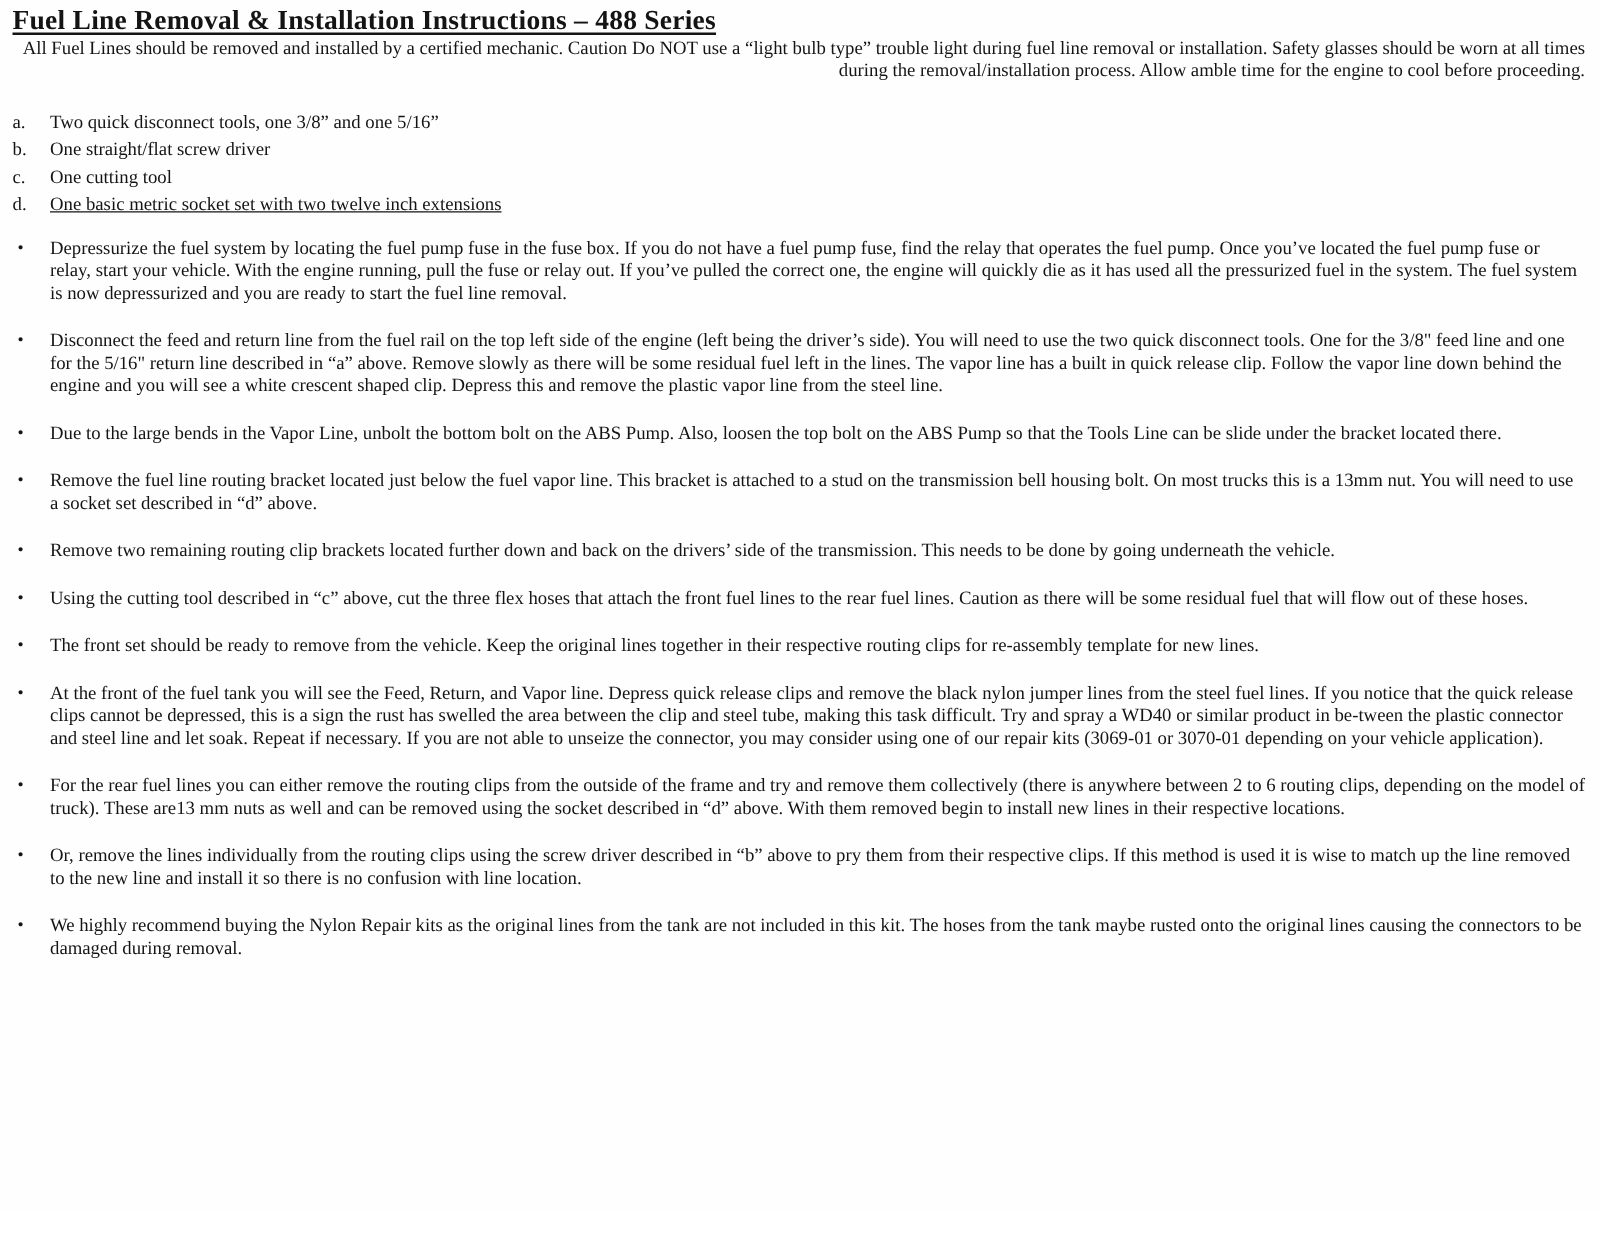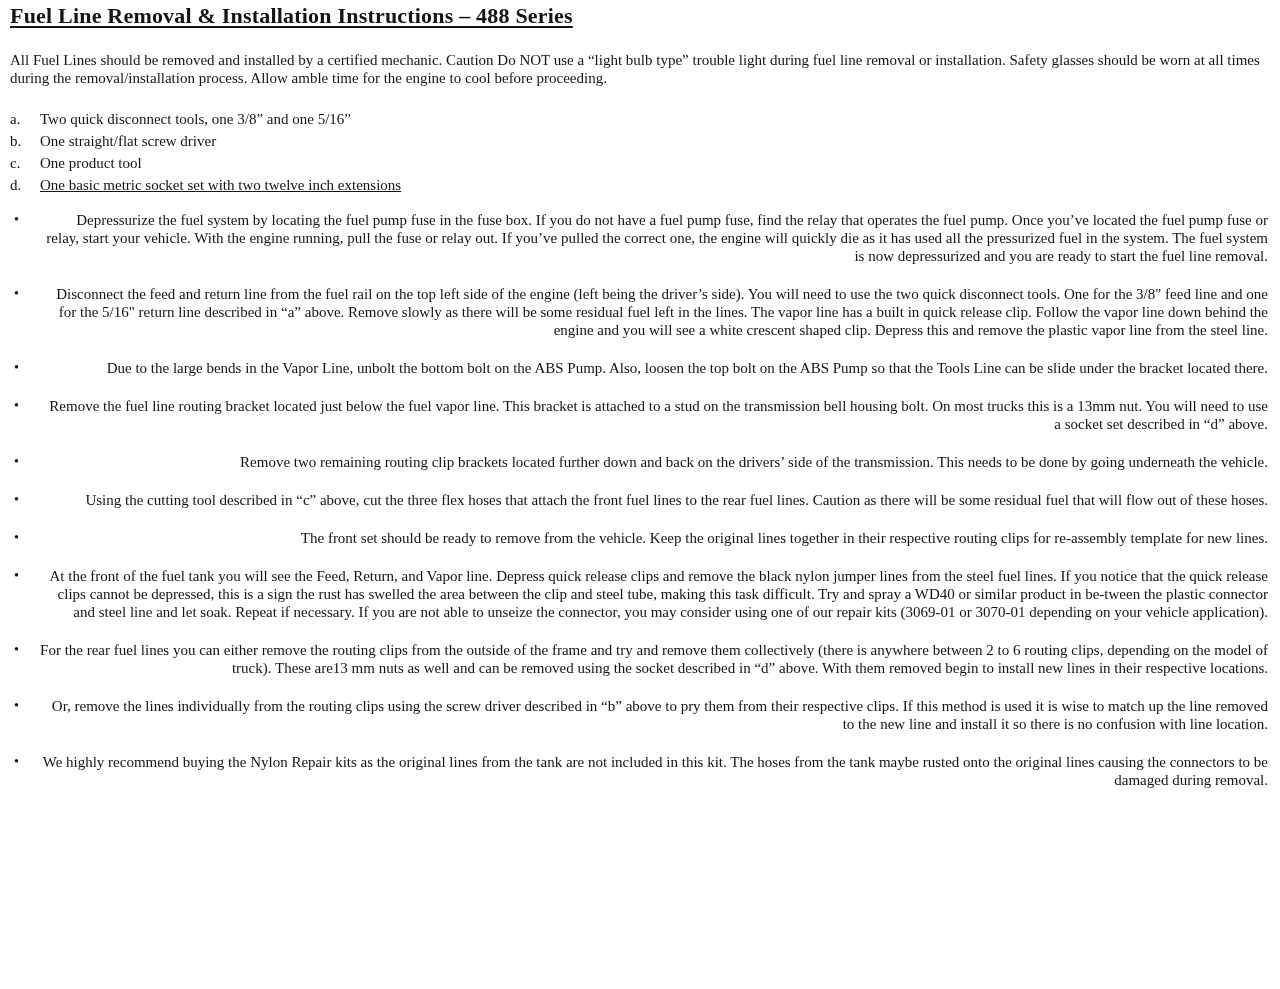--- a/index.html
+++ b/index.html
@@ -30,21 +30,21 @@
     text-decoration-thickness: 2px;
     letter-spacing: 0.2px;
     line-height: 28px;
   }
   .para {
     margin: 0;
     font-size: 15px;
     line-height: 18px;
     max-width: 1258px;
   }
-  .intro { margin-top: 21px; }
+  .intro { margin-top: 0; text-align: right; }
   .tools-heading { margin-top: 21px; }
   .tools-list {
     margin: 24px 0 0 0;
     padding: 0;
     list-style: none;
   }
   .tool-item {
     display: flex;
     align-items: baseline;
     margin-bottom: 5px;
@@ -79,21 +79,20 @@
     line-height: 18px;
   }
   .step-marker {
     flex: 0 0 26px;
     padding-left: 4px;
     font-size: 14px;
   }
   .step-body {
     flex: 1;
     max-width: 1230px;
-    text-align: right;
   }
 </style>
 </head>
 <body>
 
 <div class="page">
 
   <h1 class="doc-title">Fuel Line Removal &amp; Installation Instructions – 488 Series</h1>
 
   <p class="para intro">All Fuel Lines should be removed and installed by a certified mechanic. Caution Do NOT use a “light bulb type” trouble light during fuel line removal or installation. Safety glasses should be worn at all times during the removal/installation process. Allow amble time for the engine to cool before proceeding.</p>
@@ -103,21 +102,21 @@
     <li class="tool-item">
       <span class="tool-marker">a.</span>
       <span class="tool-body">Two quick disconnect tools, one 3/8” and one 5/16”</span>
     </li>
     <li class="tool-item">
       <span class="tool-marker">b.</span>
       <span class="tool-body">One straight/flat screw driver</span>
     </li>
     <li class="tool-item">
       <span class="tool-marker">c.</span>
-      <span class="tool-body">One product tool</span>
+      <span class="tool-body">One cutting tool</span>
     </li>
     <li class="tool-item">
       <span class="tool-marker">d.</span>
       <span class="tool-body">
         <span class="tool-line">One basic metric socket set with two twelve inch extensions</span>
       </span>
     </li>
   </ul>
 
 

